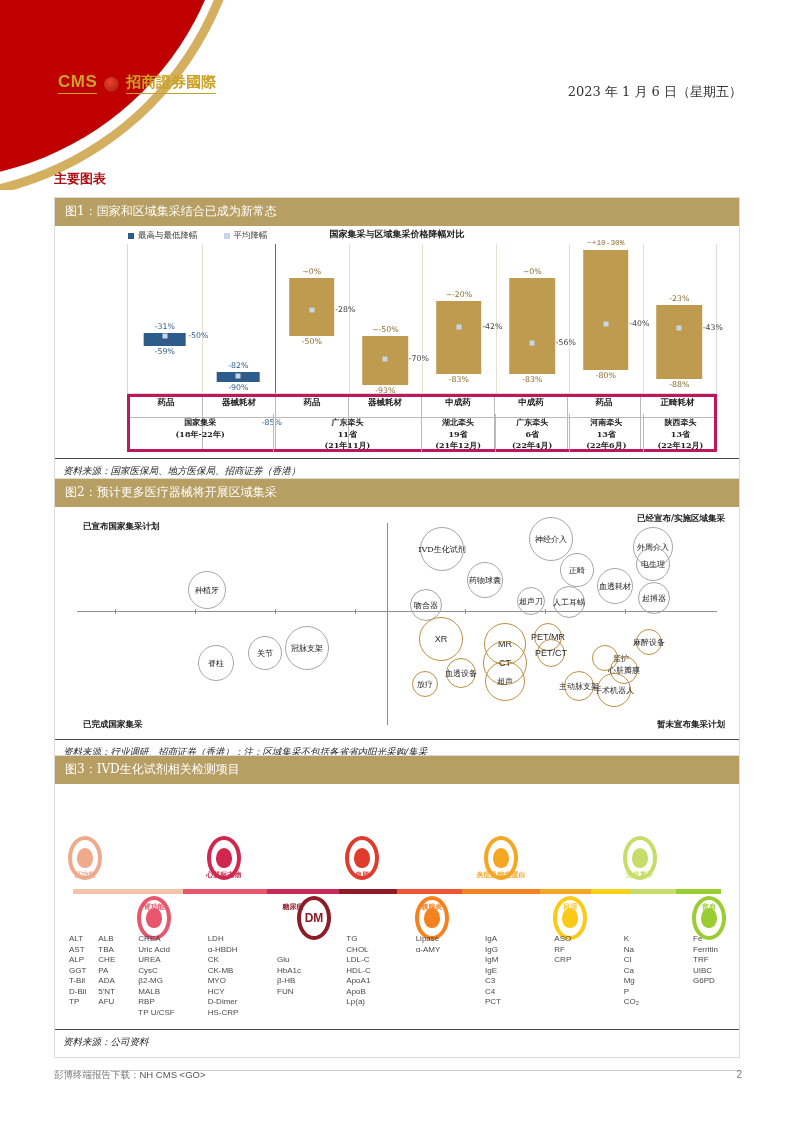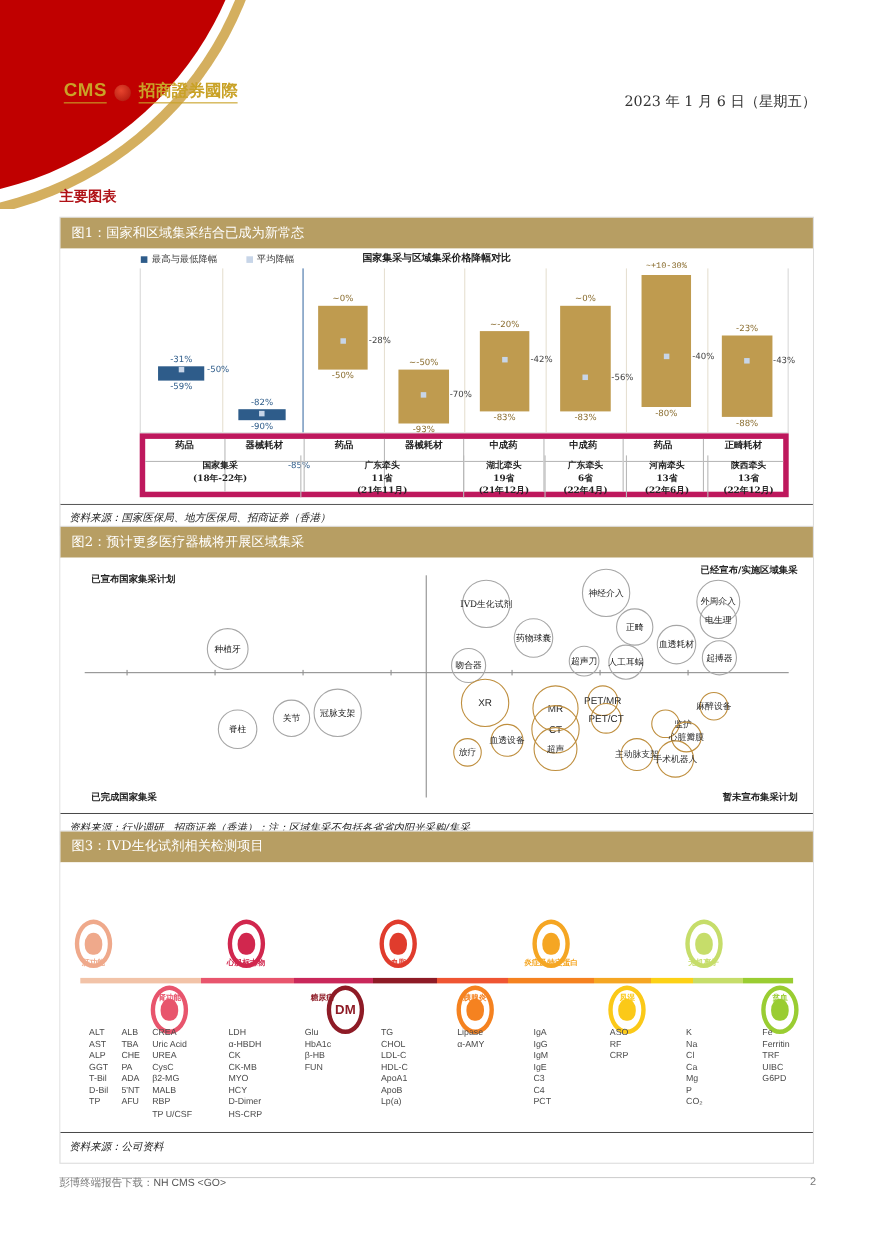--- a/index.html
+++ b/index.html
@@ -52,21 +52,21 @@
   #plot .vline{position:absolute;top:0;bottom:0;width:1px;background:#e6e0d2;}
   #plot .zeroaxis{position:absolute;top:0;bottom:0;width:1px;background:#4472a8;}
   .bargrp{position:absolute;top:0;bottom:0;}
   .bar{position:absolute;left:50%;transform:translateX(-50%);}
   .avgmark{position:absolute;width:5px;height:5px;left:50%;transform:translate(-50%,-50%);}
   .lab{position:absolute;font:7.8px "DejaVu Sans",sans-serif;white-space:nowrap;}
   .lab.top{left:50%;transform:translateX(-50%);}
   .lab.bot{left:50%;transform:translateX(-50%);}
   #xtable{position:absolute;left:72px;top:168px;width:590px;height:58px;
      display:grid;grid-template-columns:repeat(8,1fr);
-     border:5px solid #be185d;box-sizing:border-box;}
+     border:3px solid #be185d;box-sizing:border-box;}
   #xtable .cell{border-right:1px solid #b9b9b9;position:relative;}
   #xtable .cell:last-child{border-right:none;}
   #xtable .cat{height:20px;line-height:20px;text-align:center;
      font:bold 8.5px "DejaVu Serif",serif;color:#222;border-bottom:1px solid #b9b9b9;}
   #grouprow{position:absolute;left:72px;top:188px;width:590px;height:38px;
      display:flex;pointer-events:none;}
   #grouprow .gcell{text-align:center;font:bold 8px "DejaVu Serif",serif;color:#222;
      line-height:11.5px;padding-top:3px;border-right:1px solid #b9b9b9;box-sizing:border-box;}
   #grouprow .gcell:last-child{border-right:none;}
 
@@ -361,21 +361,21 @@
   <div class="fig-head">图3：IVD生化试剂相关检测项目</div>
   <div class="fig-body">
     <div id="ivd">
       <div id="gradbar"></div>
     <div class="icon-top" style="left: 30px; top: 52px;">
           <div class="oval" style="border: 4px solid rgb(239, 169, 139);">
             <div class="inner" style="background: rgb(239, 169, 139);"></div>
           </div>
         </div>
         <div class="catlab b" style="left: 30px; color: rgb(239, 169, 139); top: 86px;">肝功能</div>
-        <div class="items" style="left: 14px; top: 150px; margin-left: 12px;">
+        <div class="items" style="left: 14px; top: 150px;">
           <div style="display: flex; gap: 12px;">
             <div>
               <div>ALT</div>
               <div>AST</div>
               <div>ALP</div>
               <div>GGT</div>
               <div>T-Bil</div>
               <div>D-Bil</div>
               <div>TP</div>
             </div>
@@ -430,21 +430,21 @@
             </div>
           </div>
         </div>
         <div class="icon-bot" style="left: 238px; top: 112px;">
           <div class="oval" style="border: 4px solid rgb(142, 27, 38); margin-left: 42px;">
             <span class="dm-text" style="color: rgb(142, 27, 38);">DM</span>
           </div>
         </div>
         <div class="catlab t" style="left: 238px; color: rgb(142, 27, 38); top: 118px;">糖尿病</div>
         <div class="items" style="left: 222px; top: 150px;">
-          <div style="display: flex; gap: 12px;">
+          <div style="display: flex; gap: 12px; margin-top: 21px;">
             <div>
               <div>Glu</div>
               <div>HbA1c</div>
               <div>β-HB</div>
               <div>FUN</div>
             </div>
           </div>
         </div>
         <div class="icon-top" style="left: 307.333px; top: 52px;">
           <div class="oval" style="border: 4px solid rgb(224, 60, 45);">

